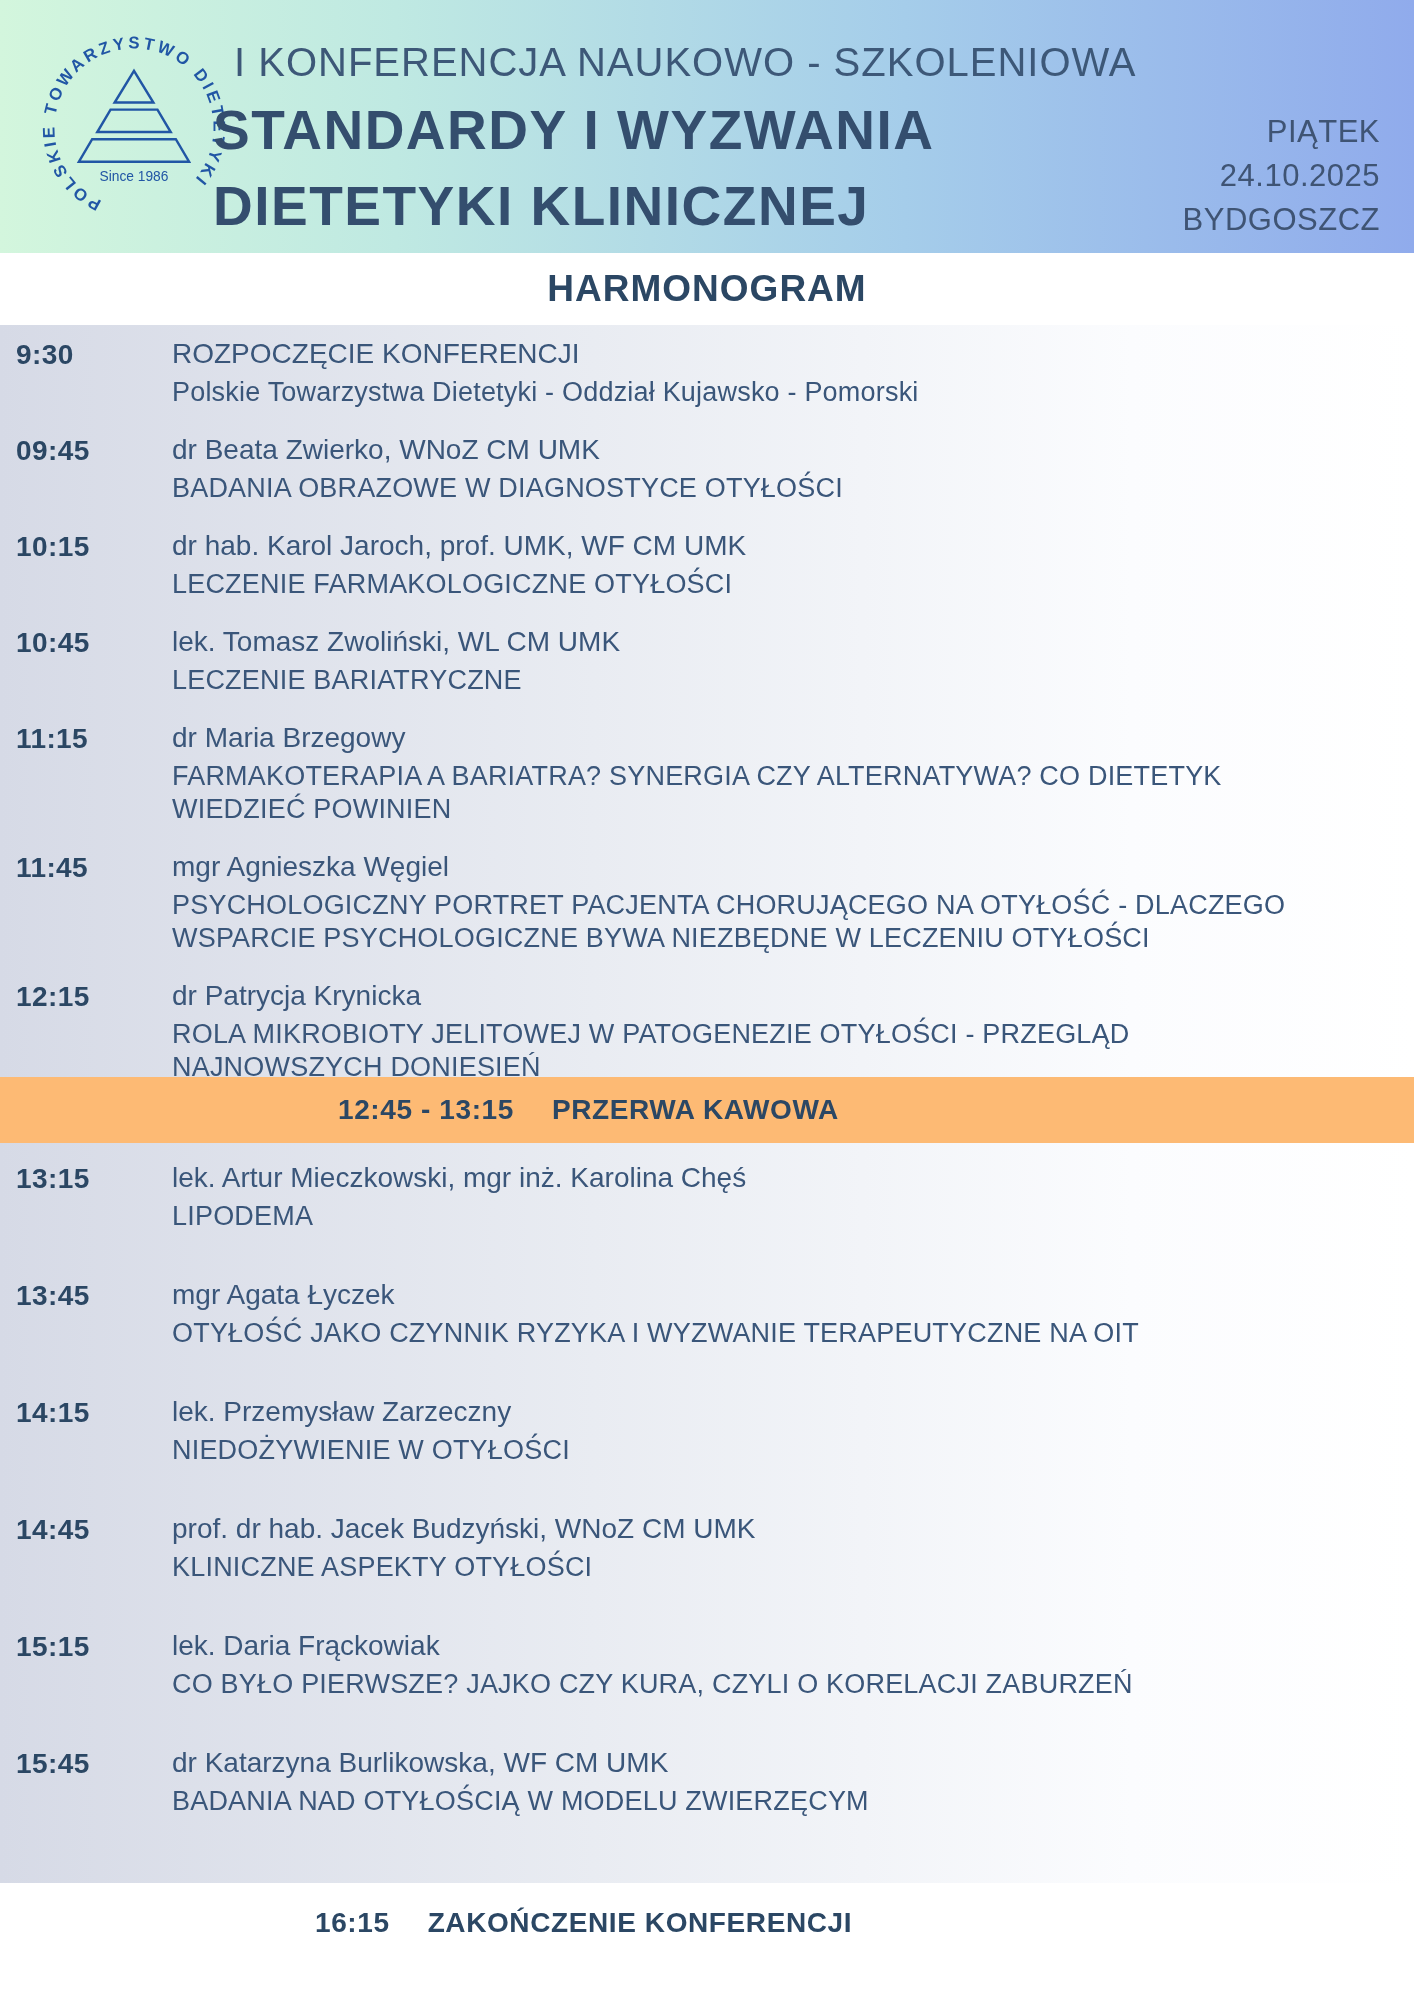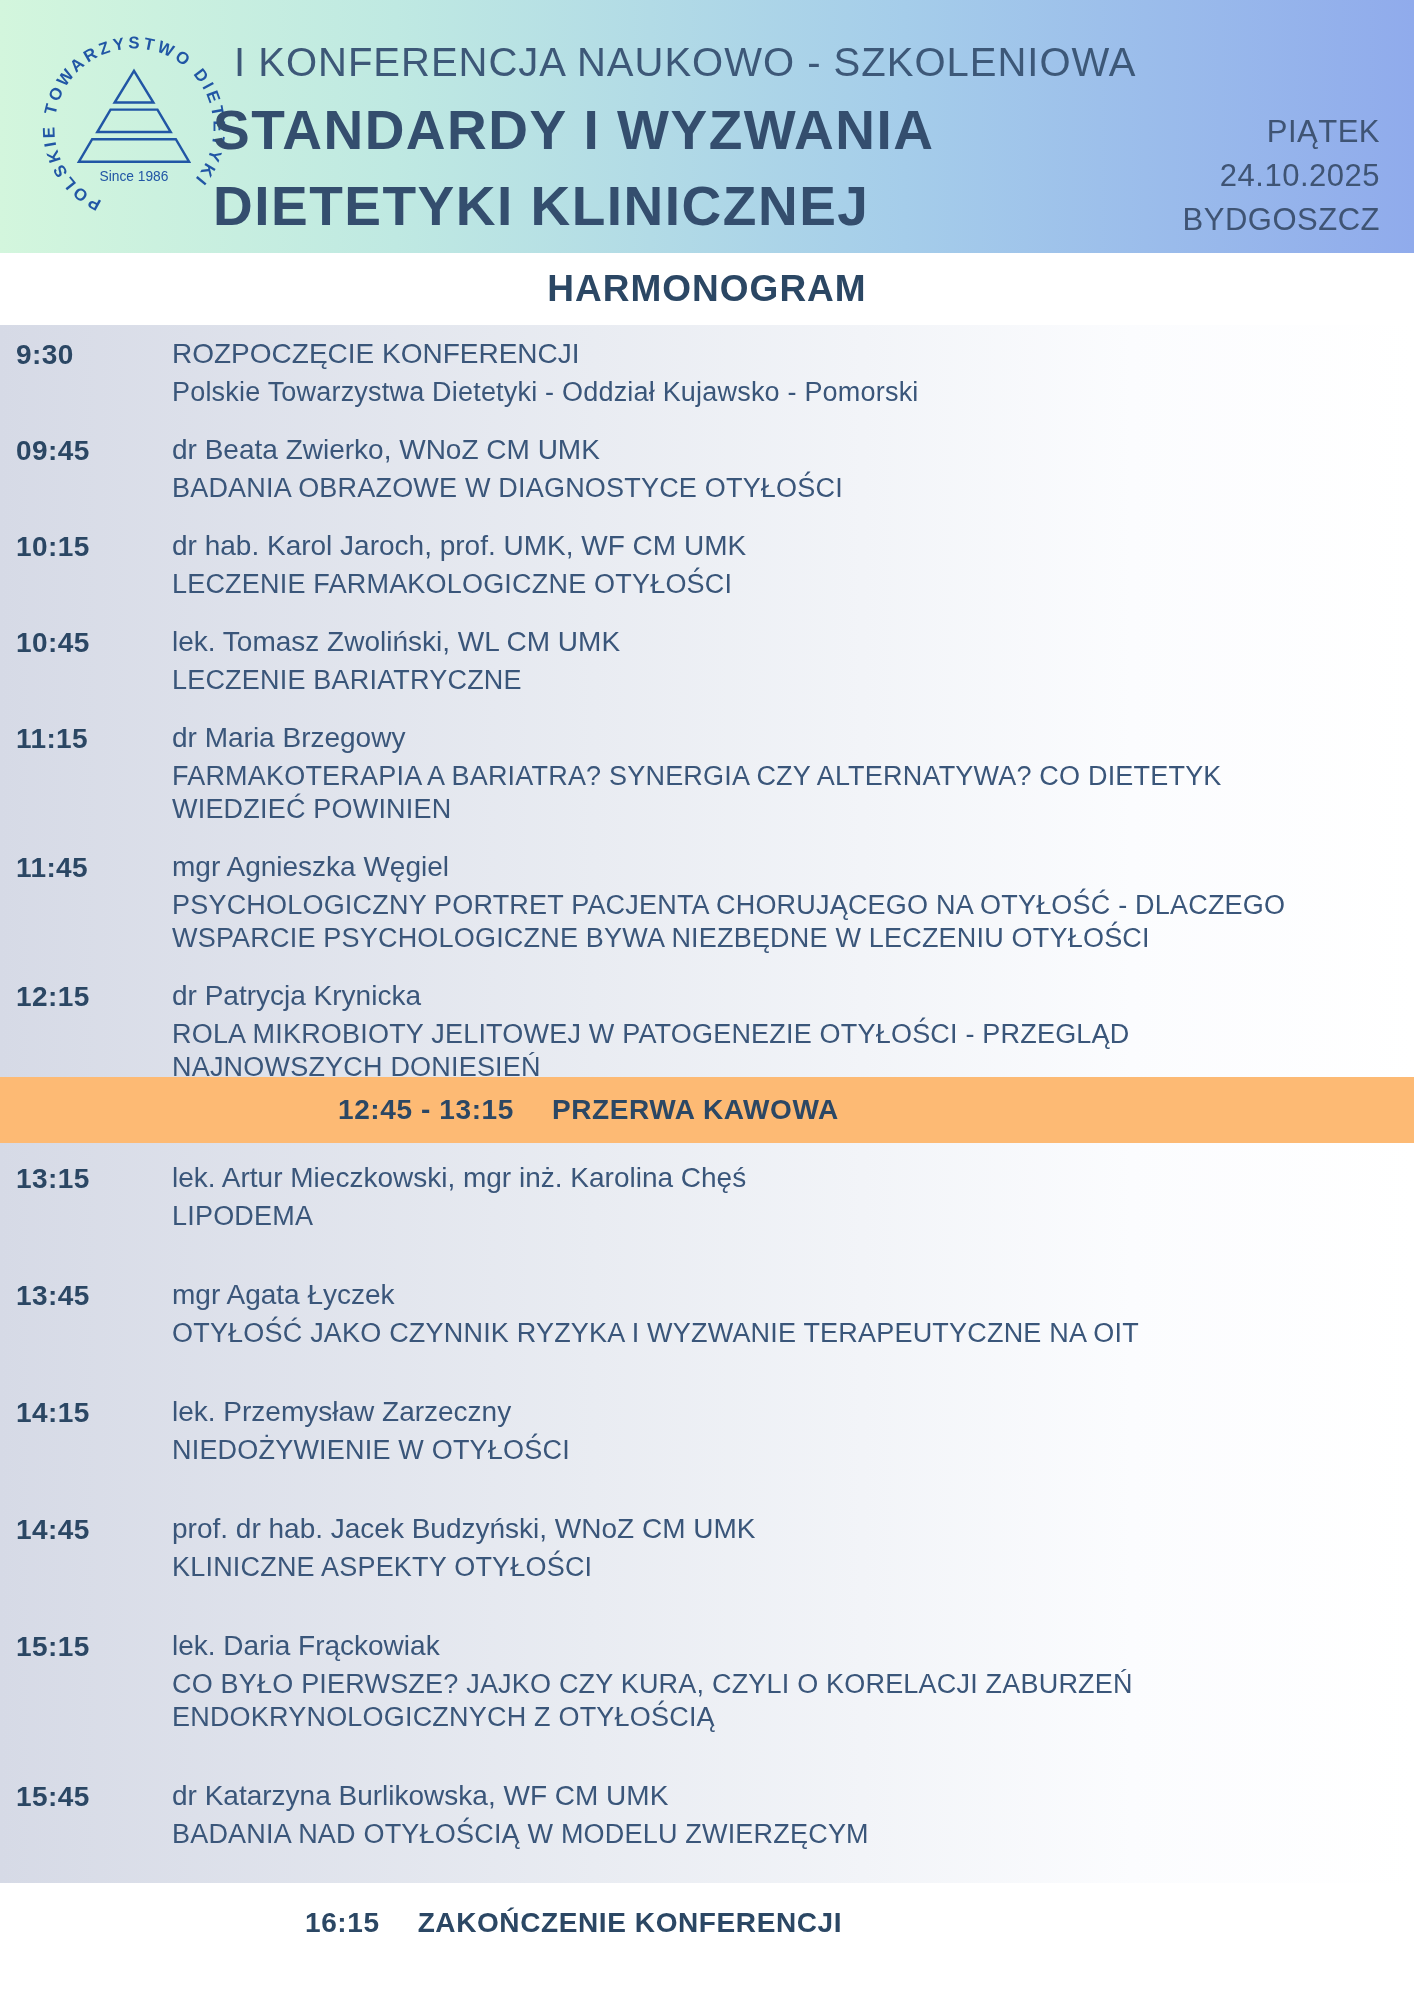--- a/index.html
+++ b/index.html
@@ -28,21 +28,21 @@
   .conf-bold{font-size:55px;font-weight:800;letter-spacing:1.5px;color:#344e6e;margin-bottom:12px;white-space:nowrap;}
   .date-box{position:absolute;right:34px;top:110px;text-align:right;color:#3f5474;font-size:31px;line-height:44px;letter-spacing:.5px;}
 
   
   .band-harmonogram{height:72px;background:#fff;display:flex;align-items:center;justify-content:center;}
   .harmonogram-title{font-size:37px;font-weight:800;letter-spacing:1px;color:var(--accent-navy);}
   .band-break{height:66px;background:#fdba74;display:flex;align-items:center;padding-left:338px;gap:38px;}
   .band-break .band-time,.band-break .band-label,
   .band-closing .band-time,.band-closing .band-label{
     font-size:28px;font-weight:800;letter-spacing:.6px;color:var(--accent-navy);white-space:nowrap;}
-  .band-closing{height:117px;background:#fff;display:flex;align-items:flex-start;padding-top:24px;padding-left:305px;gap:38px;}
+  .band-closing{height:117px;background:#fff;display:flex;align-items:flex-start;padding-top:24px;padding-left:305px;gap:38px;margin-left:10px;}
 
   
   .section{background:linear-gradient(90deg,var(--panel-left) 0%,var(--panel-mid) 42%,#fbfcfe 80%,var(--panel-right) 100%);overflow:hidden;}
   .section--am{height:752px;padding-top:12px;}
   .section--pm{height:740px;padding-top:18px;}
   .session-row{display:flex;align-items:flex-start;padding-left:16px;}
   .section--am .session-row{margin-bottom:24px;}
   .section--pm .session-row{margin-bottom:45px;}
   .session-time{width:156px;flex-shrink:0;font-size:28px;font-weight:800;letter-spacing:.4px;color:var(--accent-navy);padding-top:2px;}
   .session-content{flex:1;min-width:0;padding-right:20px;}
@@ -216,21 +216,20 @@
           </div>
         </div>
       </div>
 
       <div class="session-row">
         <div class="session-time">15:15</div>
         <div class="session-content">
           <div class="session-speaker">lek. Daria Frąckowiak</div>
           <div class="session-titles">
             <div class="session-title-line">CO BYŁO PIERWSZE? JAJKO CZY KURA, CZYLI O KORELACJI ZABURZEŃ</div>
-            <div class="session-title-line">ENDOKRYNOLOGICZNYCH Z OTYŁOŚCIĄ</div>
           </div>
         </div>
       </div>
 
       <div class="session-row">
         <div class="session-time">15:45</div>
         <div class="session-content">
           <div class="session-speaker">dr Katarzyna Burlikowska, WF CM UMK</div>
           <div class="session-titles">
             <div class="session-title-line">BADANIA NAD OTYŁOŚCIĄ W MODELU ZWIERZĘCYM</div>

